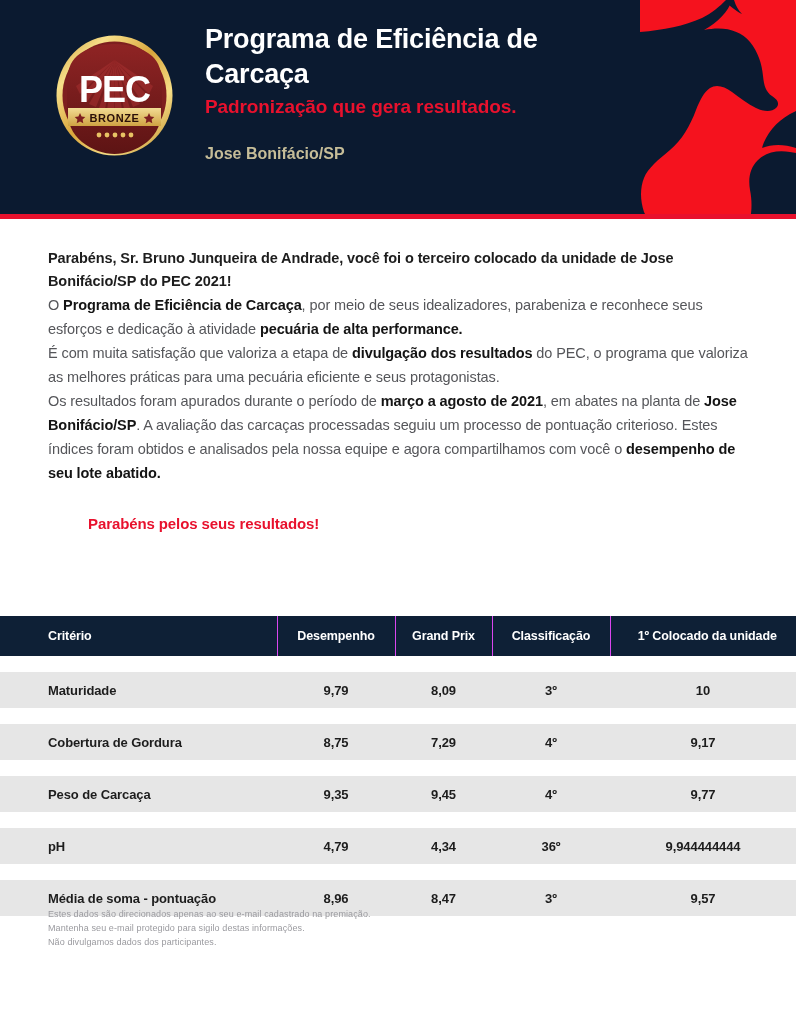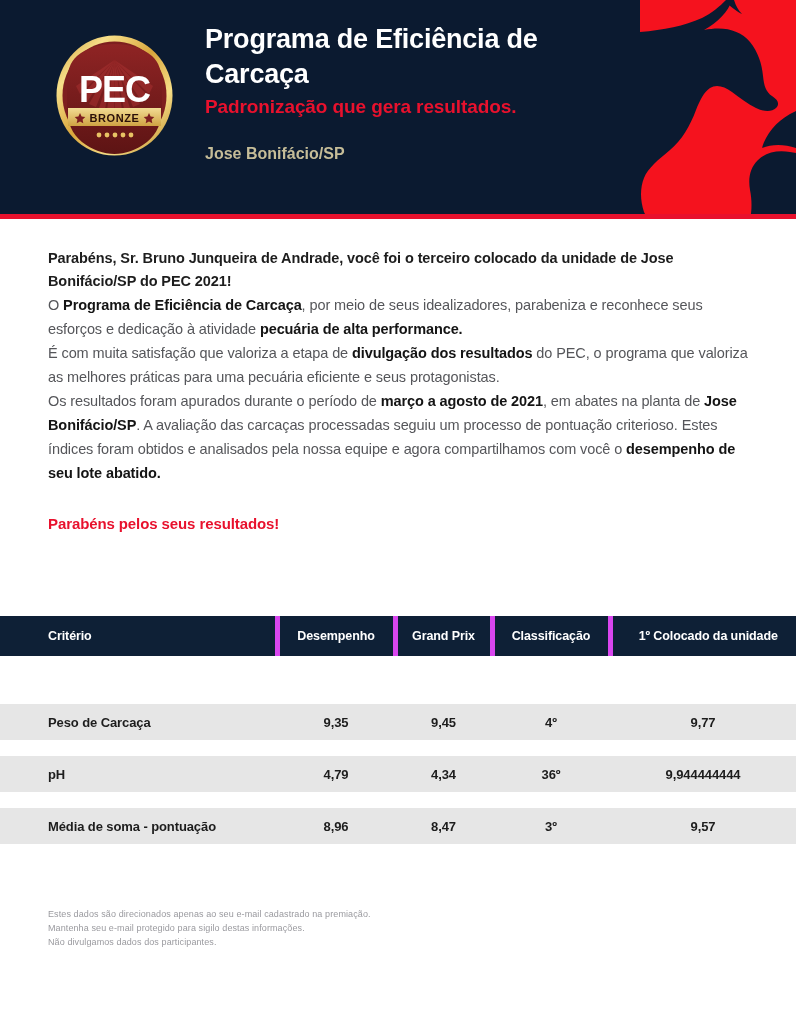--- a/index.html
+++ b/index.html
@@ -116,20 +116,21 @@
     letter-spacing: -0.1px;
   }
   p.para b { color: #141414; font-weight: bold; }
 
   .congrats {
     margin-top: 30px;
     font-size: 15px;
     font-weight: bold;
     color: #e8112d;
     letter-spacing: -0.1px;
+    margin-left: 40px;
   }
 
   
   .results-table {
     position: absolute;
     left: 0;
     top: 616px;
     width: 796px;
   }
   table {
@@ -138,21 +139,21 @@
     table-layout: fixed;
   }
   thead th {
     background: #0e2036;
     color: #ffffff;
     font-size: 12.5px;
     font-weight: bold;
     height: 40px;
     vertical-align: middle;
     letter-spacing: -0.1px;
-    border-right: 5px solid #d946ef;
+    border-right: 1px solid #d946ef;
   }
   thead th:last-child { border-right: none; padding-left: 8px; }
   thead th.crit { text-align: left; padding-left: 48px; }
   thead th.num  { text-align: center; }
 
   tbody tr { height: 36px; }
   tbody tr.band td { background: #e6e6e6; }
   tbody tr.gap { height: 16px; }
   tbody tr.gap td { background: #ffffff; padding: 0; }
 
@@ -303,25 +304,39 @@
           <th class="num">Classificação</th>
           <th class="num">1º Colocado da unidade</th>
         </tr>
       </thead>
       <tbody>
 
         <tr class="gap">
           <td colspan="5"></td>
         </tr>
 
-
-        <tr class="gap">
-          <td colspan="5"></td>
-        </tr>
-
+        <tr class="band">
+          <td class="crit">Maturidade</td>
+          <td class="num">9,79</td>
+          <td class="num">8,09</td>
+          <td class="num">3º</td>
+          <td class="num">10</td>
+        </tr>
+
+        <tr class="gap">
+          <td colspan="5"></td>
+        </tr>
+
+        <tr class="band">
+          <td class="crit">Cobertura de Gordura</td>
+          <td class="num">8,75</td>
+          <td class="num">7,29</td>
+          <td class="num">4º</td>
+          <td class="num">9,17</td>
+        </tr>
 
         <tr class="gap">
           <td colspan="5"></td>
         </tr>
 
         <tr class="band">
           <td class="crit">Peso de Carcaça</td>
           <td class="num">9,35</td>
           <td class="num">9,45</td>
           <td class="num">4º</td>

